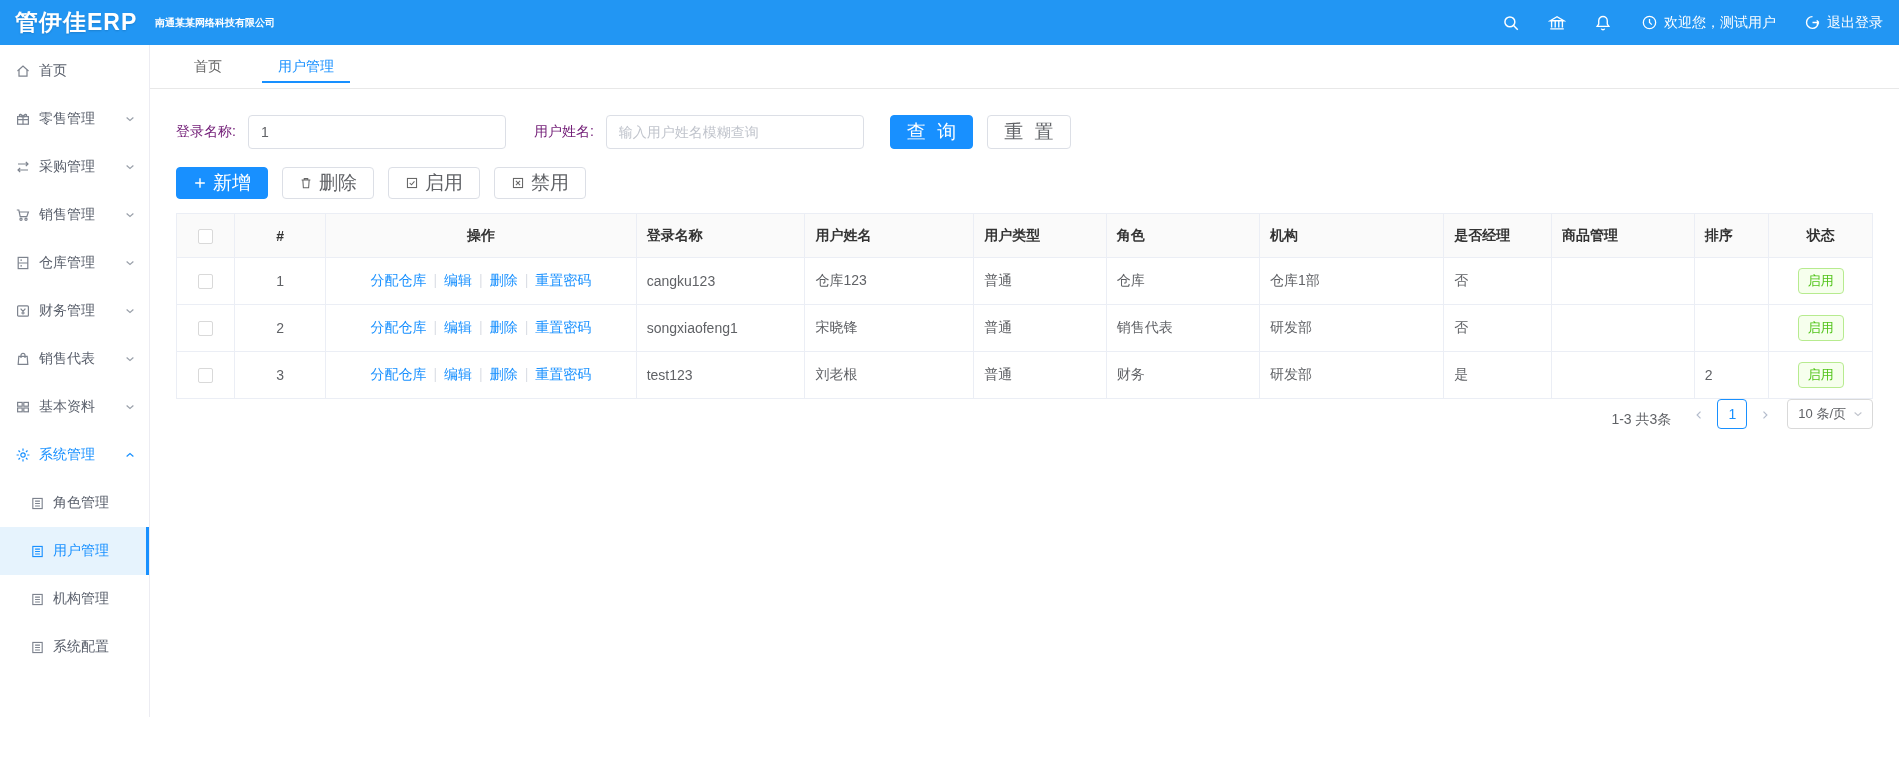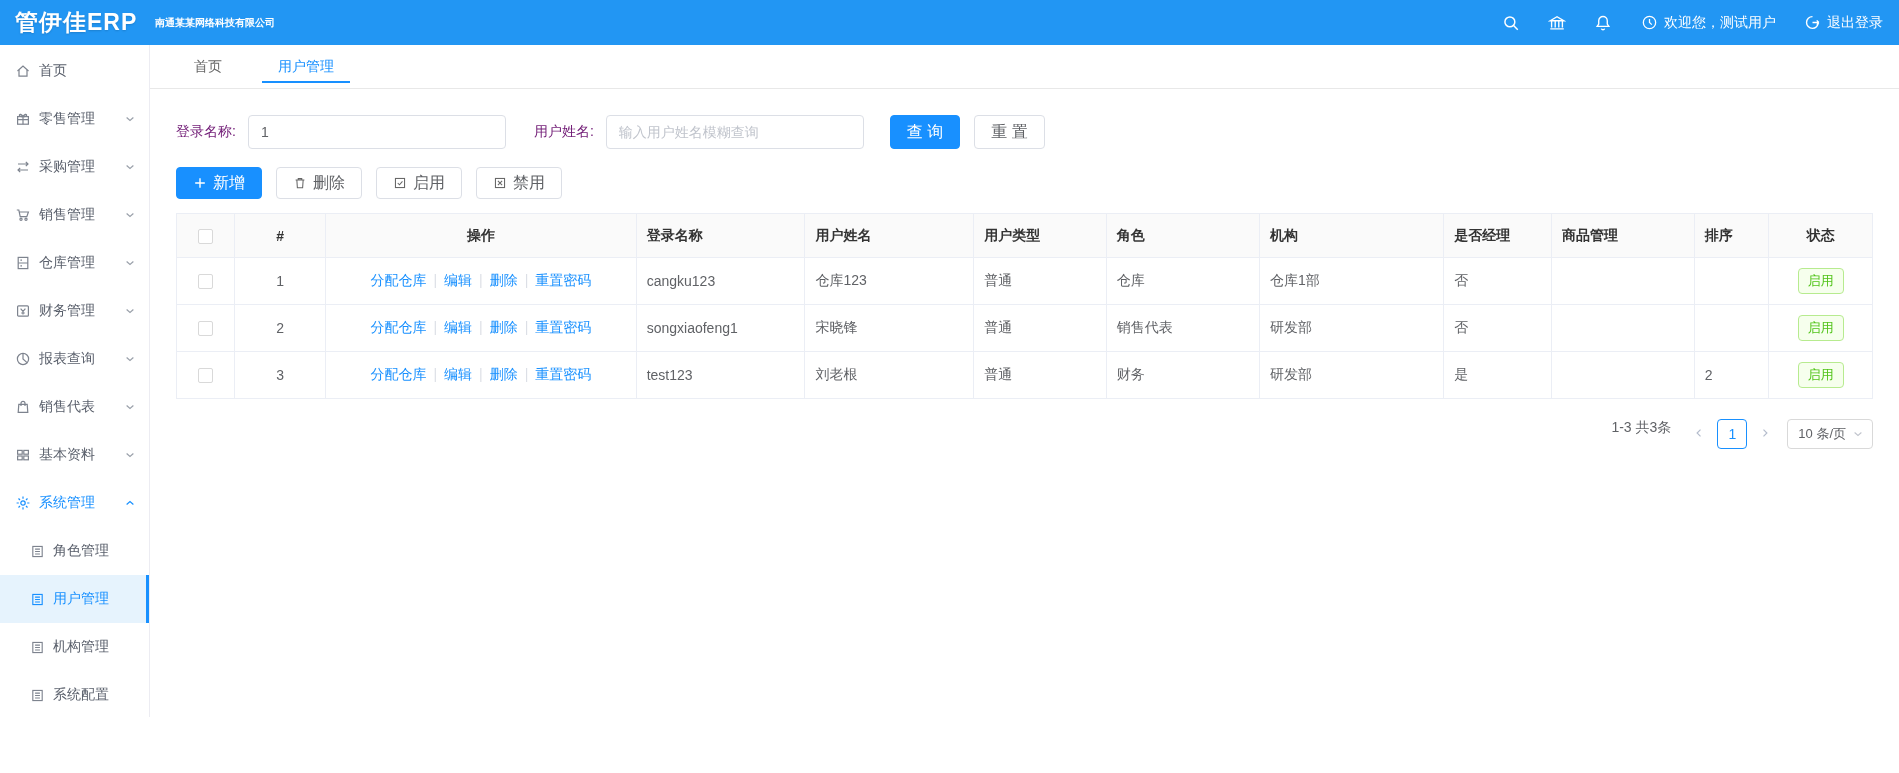--- a/index.html
+++ b/index.html
@@ -40,21 +40,21 @@
 
   
   .content { padding:26px 26px 0 26px; }
   .search-row { display:flex; align-items:center; }
   .field-label { color:#701a75; margin-right:12px; white-space:nowrap; }
   .text-input { width:258px; height:34px; border:1px solid #dcdfe6; border-radius:4px; padding:0 12px;
                 font-size:14px; color:#606266; outline:none; font-family:inherit; }
   .text-input::placeholder { color:#c0c4cc; }
   .gap-lg { margin-left:28px; }
   .btn { height:34px; border-radius:4px; border:1px solid #dcdfe6; background:#fff; color:#606266;
-         font-size:16px; padding:0 16px; cursor:pointer; display:inline-flex; align-items:center; font-family:Liberation Sans, sans-serif; white-space:nowrap; }
+         font-size:19px; padding:0 16px; cursor:pointer; display:inline-flex; align-items:center; font-family:Liberation Mono, monospace; white-space:nowrap; }
   .btn-primary { background:#1890ff; border-color:#1890ff; color:#fff; }
   .btn .b-icon { margin-right:6px; display:flex; }
   .search-btns { margin-left:26px; display:flex; }
   .search-btns .btn + .btn { margin-left:14px; }
 
   .toolbar { margin-top:18px; display:flex; }
   .toolbar .btn { height:32px; }
   .toolbar .btn + .btn { margin-left:14px; }
 
   
@@ -66,21 +66,21 @@
   th.center, td.center { text-align:center; }
   .ops { color:#1890ff; }
   .ops a { color:#1890ff; text-decoration:none; cursor:pointer; }
   .op-sep { color:#dcdfe6; margin:0 7px; }
   .cbx { width:15px; height:15px; appearance:none; -webkit-appearance:none; border:1px solid #d9d9d9;
          border-radius:2px; background:#fff; vertical-align:middle; cursor:pointer; }
   .badge-enabled { display:inline-block; padding:3px 9px; font-size:13px; color:#52c41a;
                    background:#f6ffed; border:1px solid #b7eb8f; border-radius:4px; }
 
   
-  .pager { margin-top:20px; display:flex; justify-content:flex-end; align-items:flex-start; color:#606266; }
+  .pager { display:flex; justify-content:flex-end; align-items:flex-end; color:#606266; }
   .pager-total { margin-right:14px; }
   .pg-arrow { width:28px; height:28px; display:flex; align-items:center; justify-content:center;
               color:#b4bccc; cursor:pointer; font-size:14px; }
   .pg-num { min-width:30px; height:30px; border:1px solid #1890ff; color:#1890ff; border-radius:4px;
             display:flex; align-items:center; justify-content:center; margin:0 4px; cursor:pointer; background:#fff; }
   .pg-size { height:30px; border:1px solid #d9d9d9; border-radius:4px; display:flex; align-items:center;
              padding:0 8px 0 10px; margin-left:8px; color:#606266; font-size:13px; cursor:pointer; background:#fff; }
   .pg-size .caret { color:#c0c4cc; margin-left:6px; display:flex; }
 </style>
 </head>
@@ -210,34 +210,20 @@
           </svg>
       </span>
       <span>财务管理</span>
       <span class="arrow">
         <svg viewBox="0 0 16 16" width="12" height="12" fill="none" stroke="currentColor" stroke-width="1.6">
             <path d="M3.5 6l4.5 4 4.5-4"></path>
           </svg>
       </span>
     </div>
 
-    <div class="menu-item">
-      <span class="mi-icon">
-        <svg viewBox="0 0 16 16" width="16" height="16" fill="none" stroke="currentColor" stroke-width="1.2">
-            <circle cx="8" cy="8" r="5.6"></circle>
-            <path d="M8 2.4V8l4 3.6"></path>
-          </svg>
-      </span>
-      <span>报表查询</span>
-      <span class="arrow">
-        <svg viewBox="0 0 16 16" width="12" height="12" fill="none" stroke="currentColor" stroke-width="1.6">
-            <path d="M3.5 6l4.5 4 4.5-4"></path>
-          </svg>
-      </span>
-    </div>
 
     <div class="menu-item">
       <span class="mi-icon">
         <svg viewBox="0 0 16 16" width="16" height="16" fill="none" stroke="currentColor" stroke-width="1.2">
             <path d="M3.8 5.4h8.4l.6 8H3.2z"></path>
             <path d="M6 7V4.4a2 2 0 014 0V7"></path>
           </svg>
       </span>
       <span>销售代表</span>
       <span class="arrow">

